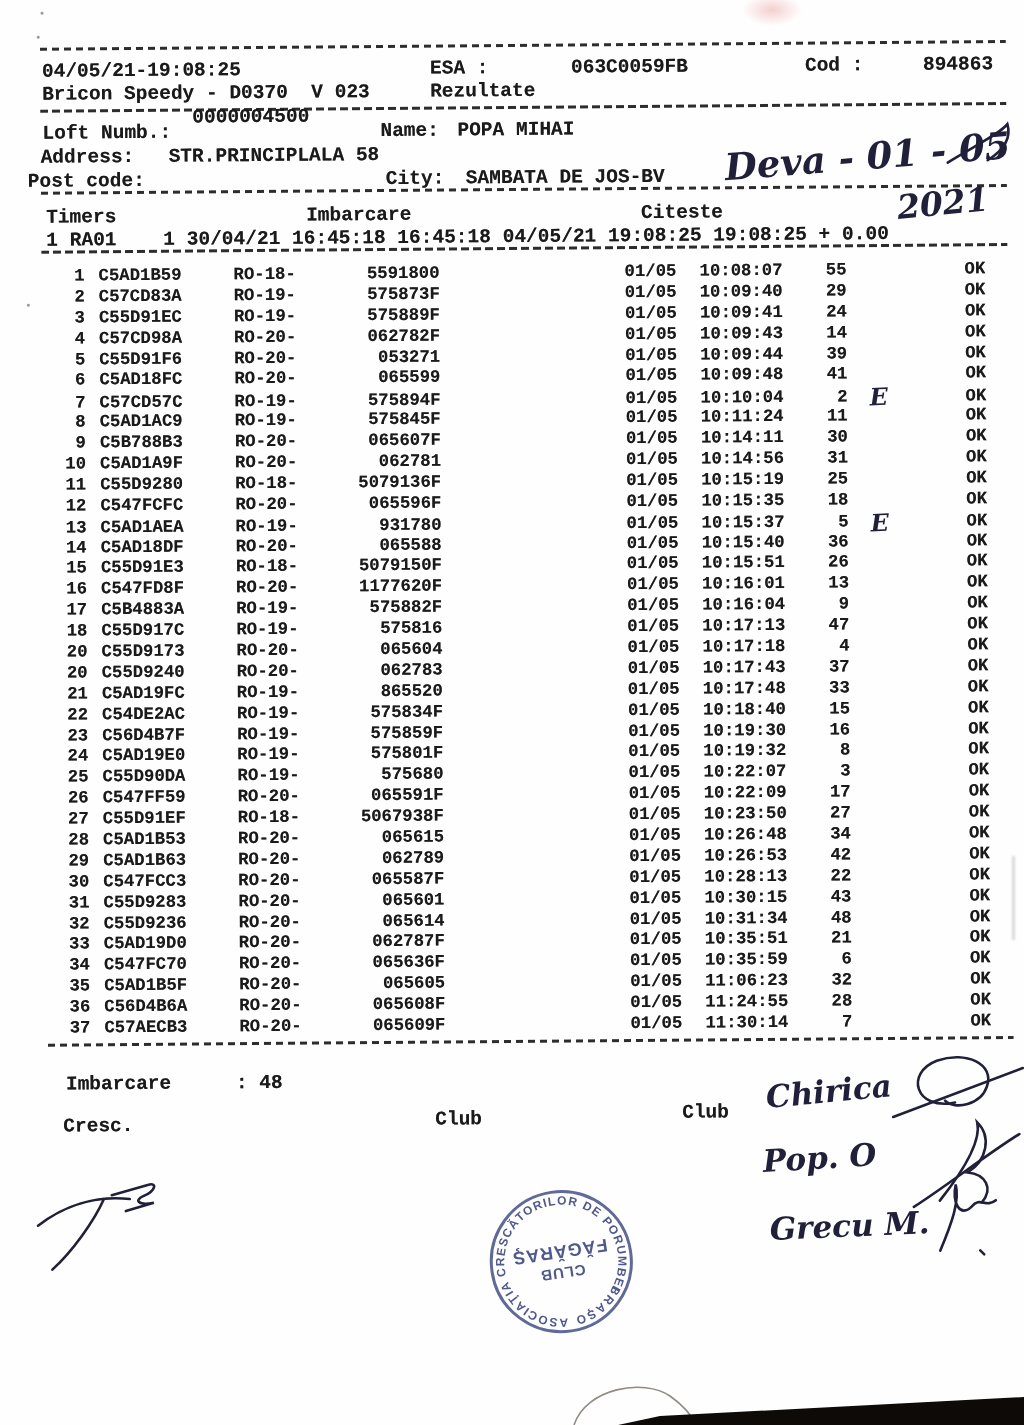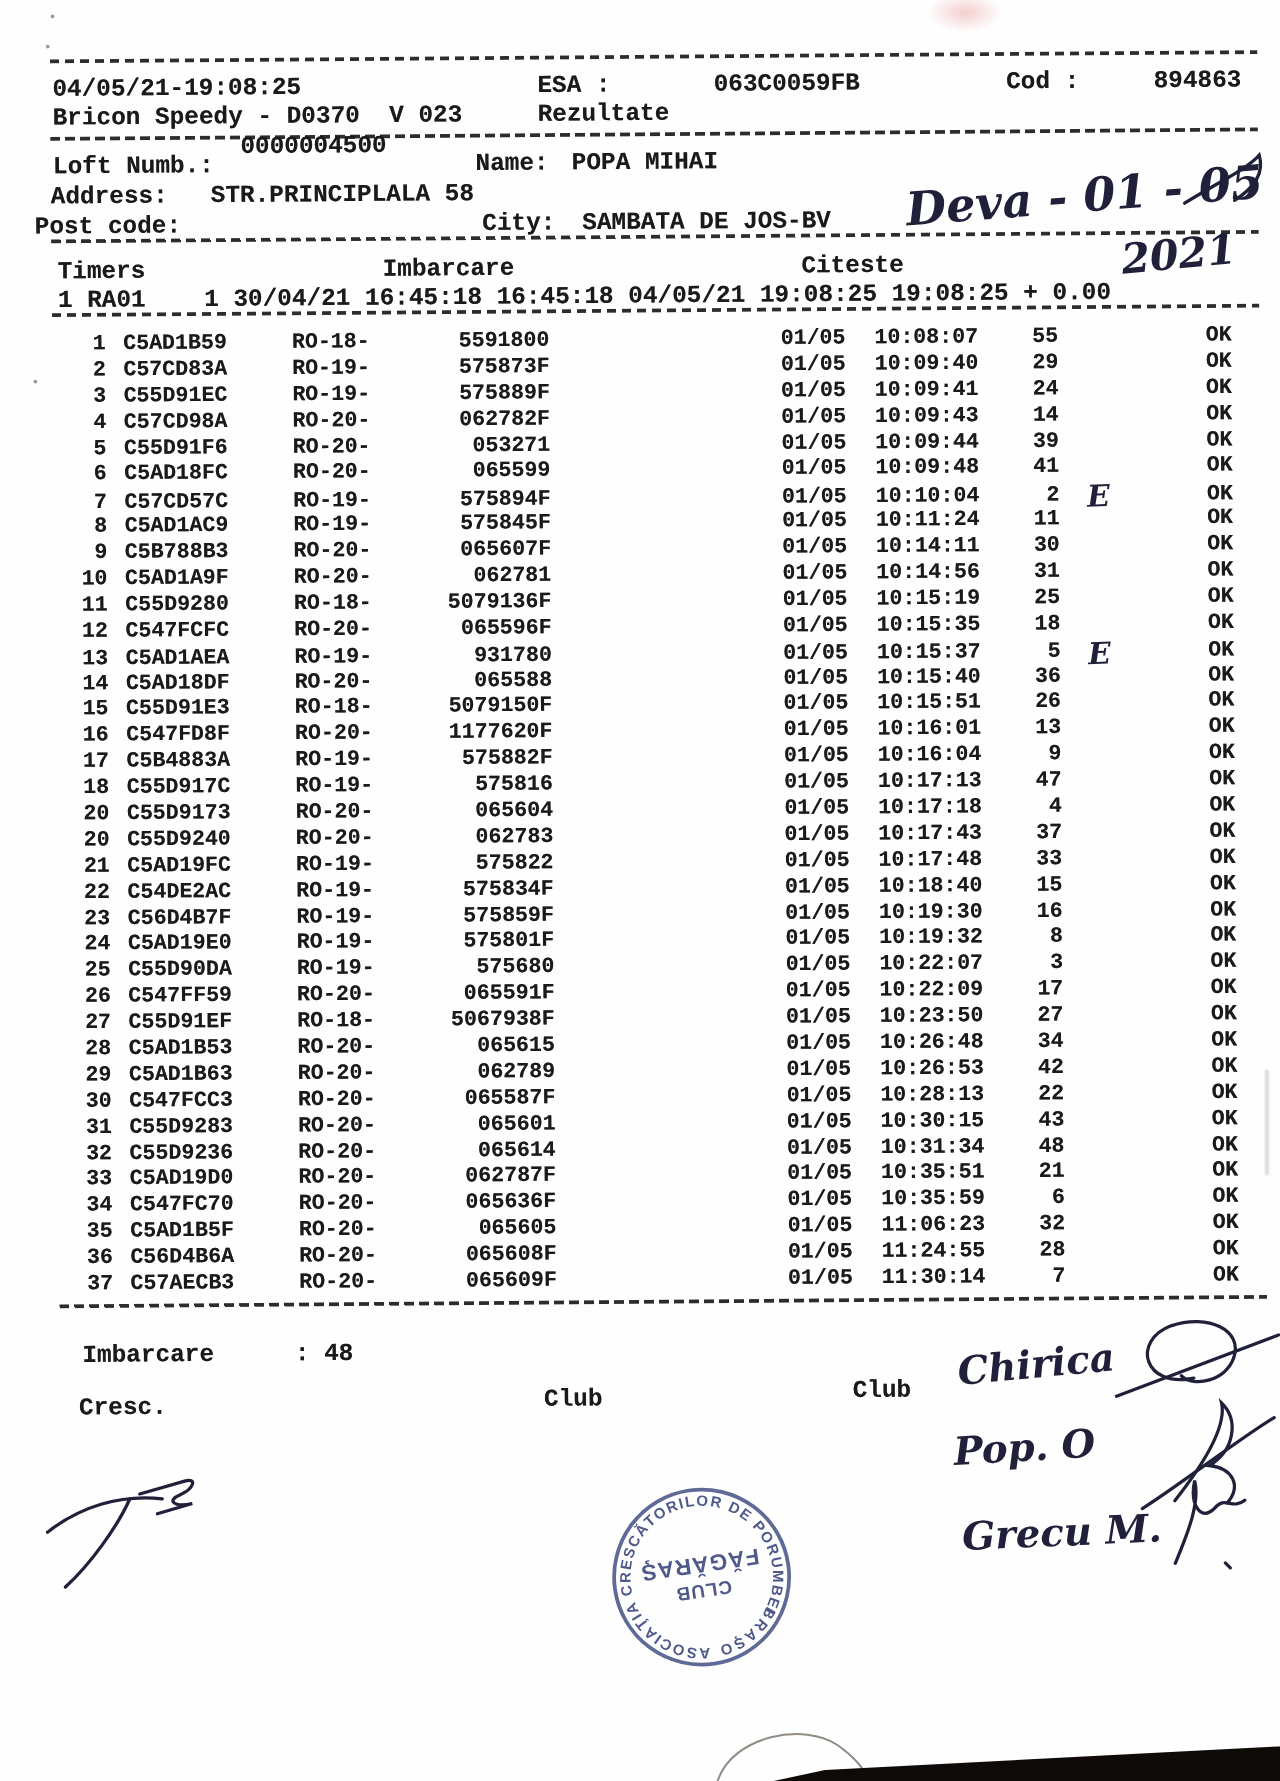--- a/index.html
+++ b/index.html
@@ -391,21 +391,21 @@
         <span class="mono fs-t c-rank">37</span>
         <span class="c-note"></span>
         <span class="mono fs-t c-status">OK</span>
       </div>
 
       <div class="t-row">
         <span class="mono fs-t c-num">21</span>
         <span></span>
         <span class="mono fs-t c-ring">C5AD19FC</span>
         <span class="mono fs-t c-series">RO-19-</span>
-        <span class="mono fs-t c-rnum">575822</span>
+        <span class="mono fs-t c-rnum">865520</span>
         <span></span>
         <span class="mono fs-t c-date">01/05</span>
         <span class="mono fs-t c-time">10:17:48</span>
         <span class="mono fs-t c-rank">33</span>
         <span class="c-note"></span>
         <span class="mono fs-t c-status">OK</span>
       </div>
 
       <div class="t-row">
         <span class="mono fs-t c-num">22</span>

